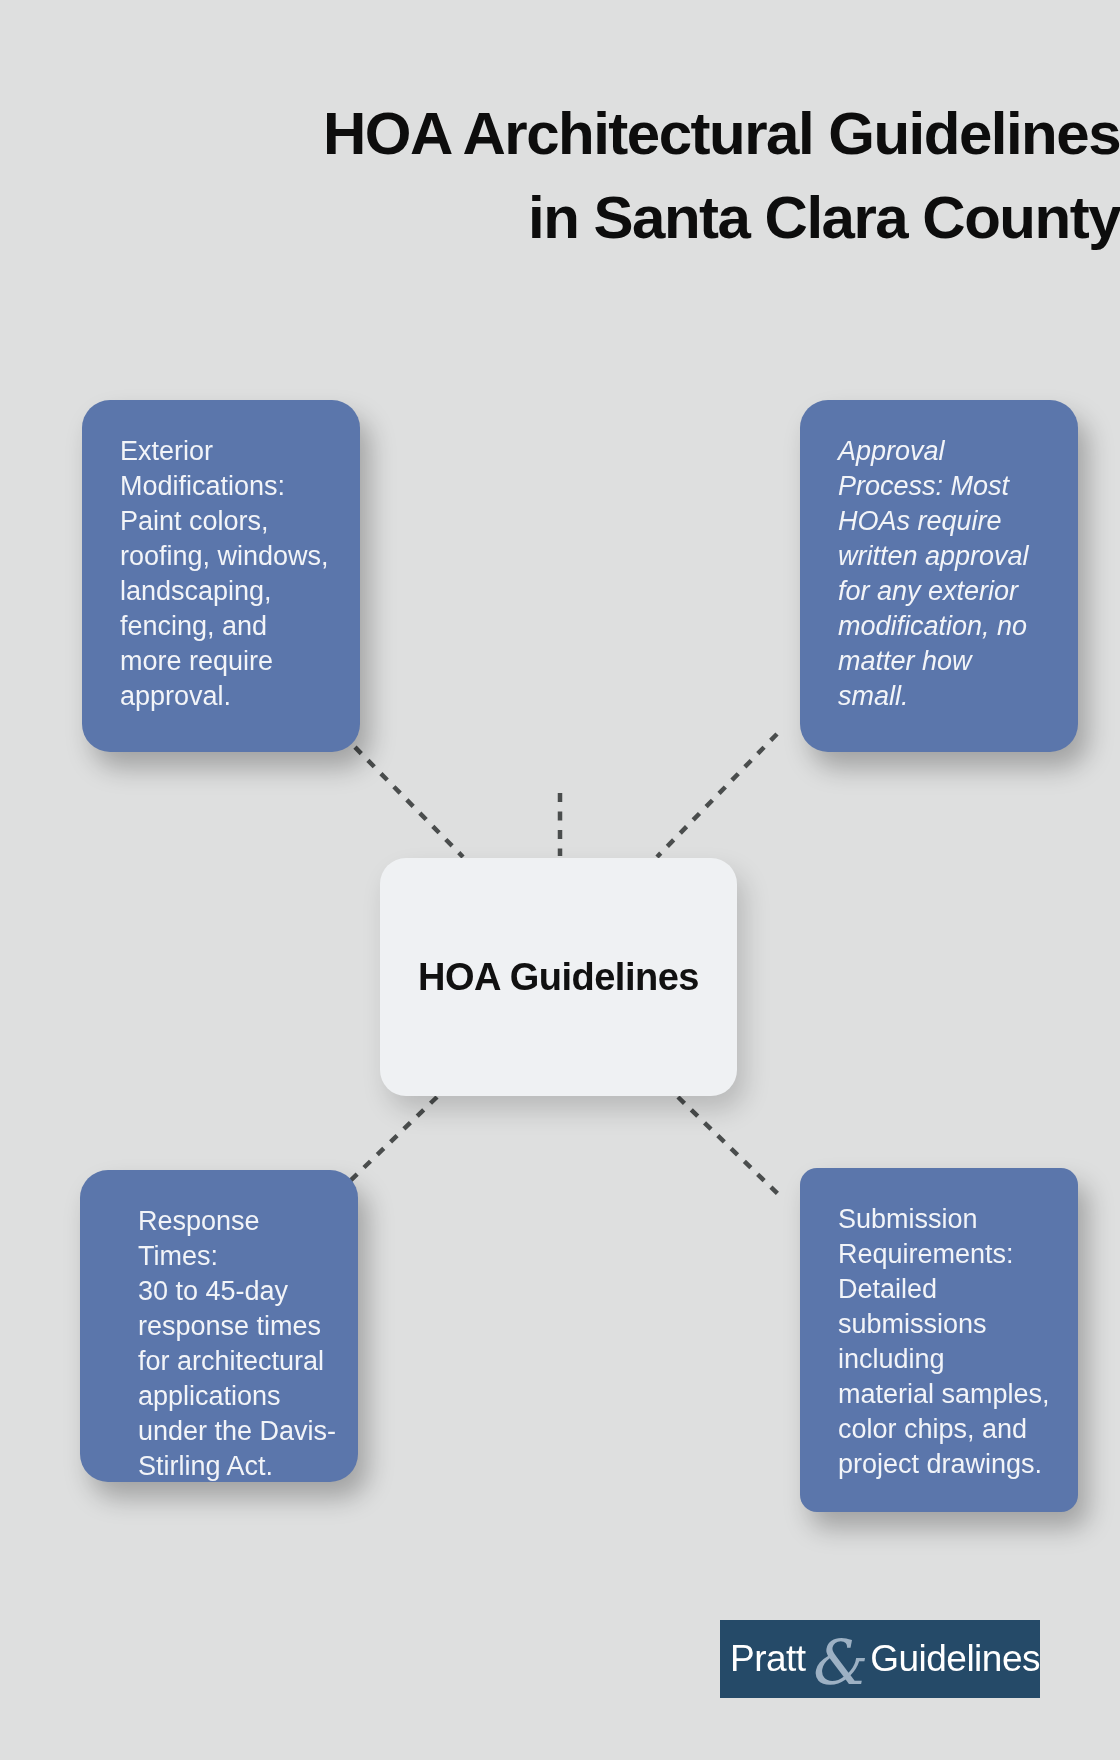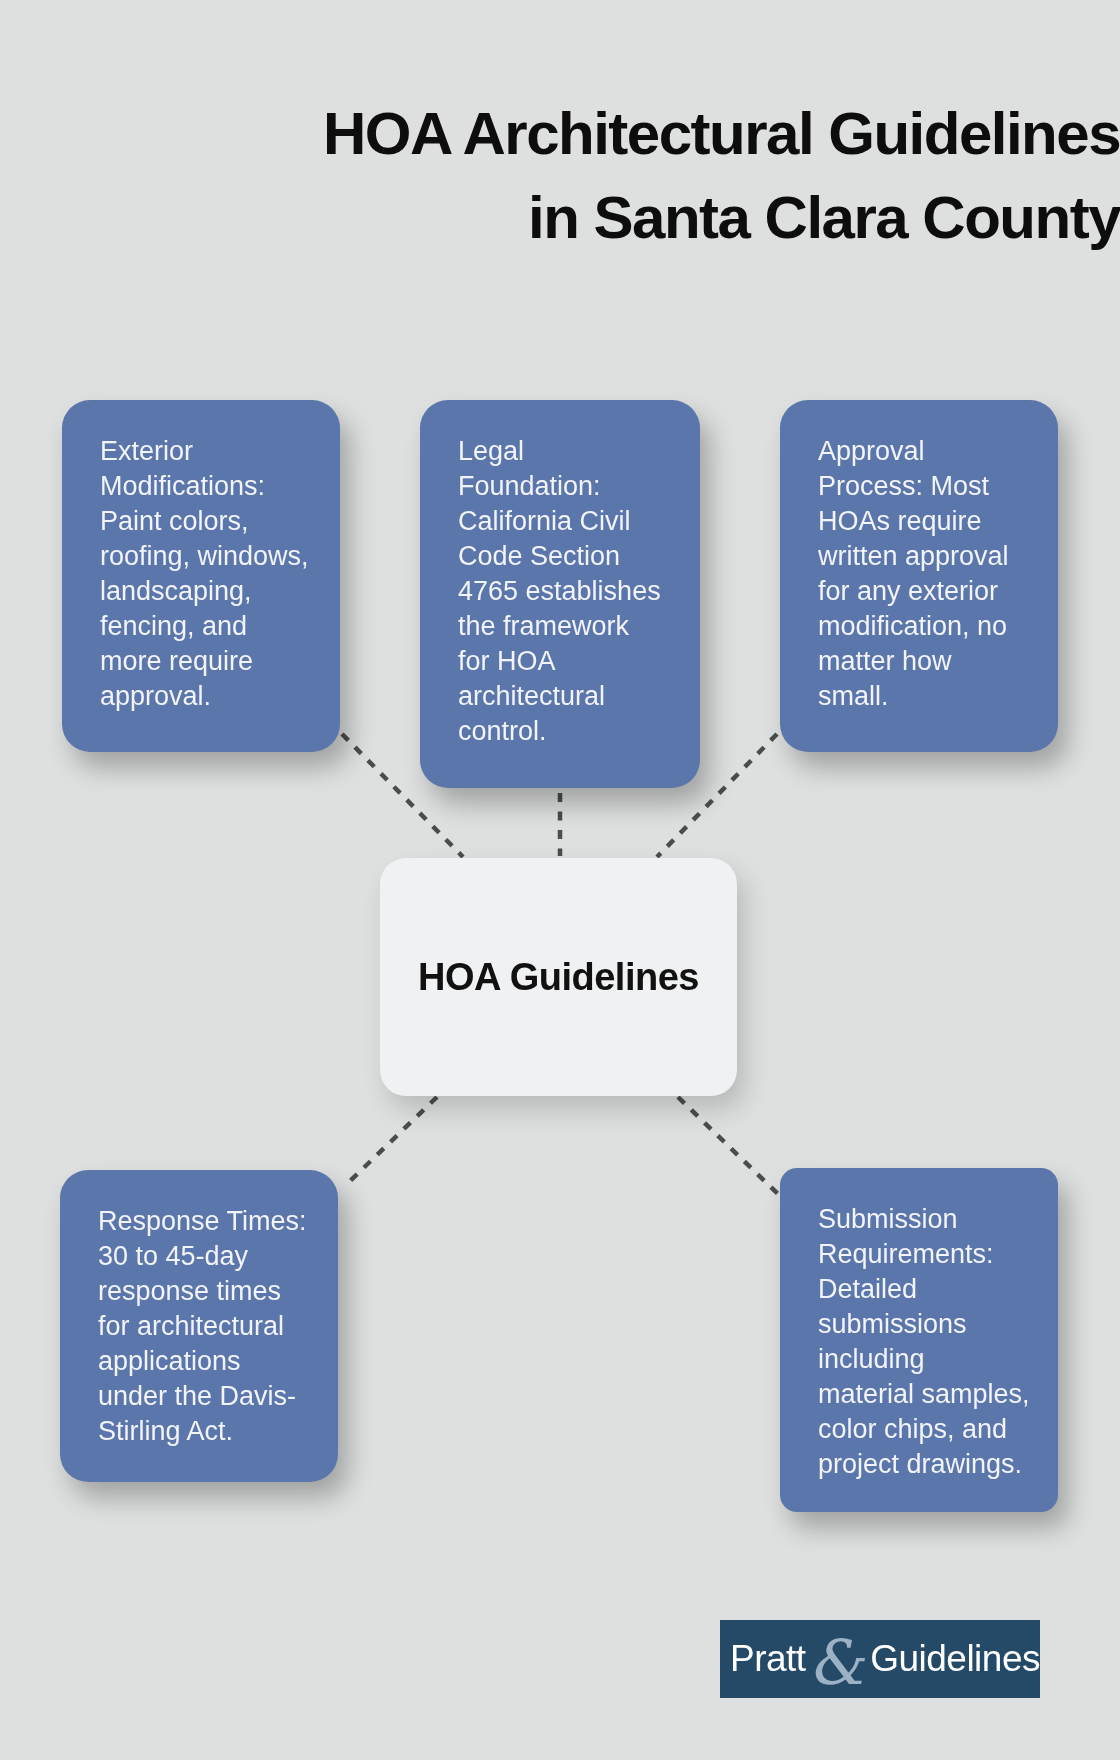--- a/index.html
+++ b/index.html
@@ -49,31 +49,32 @@
     stroke:var(--connector);
     stroke-width:4.5;
     stroke-dasharray:9 9.5;
   }
   .node{
     position:absolute;
     background:var(--node-fill);
     border-radius:28px;
     color:var(--node-text);
     box-shadow:10px 16px 26px rgba(0,0,0,0.27);
+    margin-left:20px;
   }
   .node-text{
     padding:34px 14px 0 38px;
     font-size:27px;
     line-height:35px;
     white-space:pre-line;
   }
   .node-1{left:62px;  top:400px;  width:278px; height:352px;}
   .node-2{left:420px; top:400px;  width:280px; height:388px;}
-  .node-3{left:780px; top:400px;  width:278px; height:352px;}
-  .node-4{left:60px;  top:1170px; width:278px; height:312px;}
+  .node-3{left:780px; top:400px;  width:278px; height:352px;font-style:italic;}
+  .node-4{left:60px;  top:1170px; width:278px; height:312px;padding-left:20px;}
   .node-5{left:780px; top:1168px; width:278px; height:344px;border-radius:17px;}
   .center-node{
     position:absolute;
     left:380px; top:858px;
     width:357px; height:238px;
     background:var(--center-fill);
     border-radius:26px;
     box-shadow:8px 14px 26px rgba(0,0,0,0.17);
     display:flex;
     align-items:center;
@@ -135,31 +136,20 @@
     <p class="node-text">Exterior
 Modifications:
 Paint colors,
 roofing, windows,
 landscaping,
 fencing, and
 more require
 approval.</p>
   </div>
 
-  <div class="node node-2">
-    <p class="node-text">Legal
-Foundation:
-California Civil
-Code Section
-4765 establishes
-the framework
-for HOA
-architectural
-control.</p>
-  </div>
 
   <div class="node node-3">
     <p class="node-text">Approval
 Process: Most
 HOAs require
 written approval
 for any exterior
 modification, no
 matter how
 small.</p>

